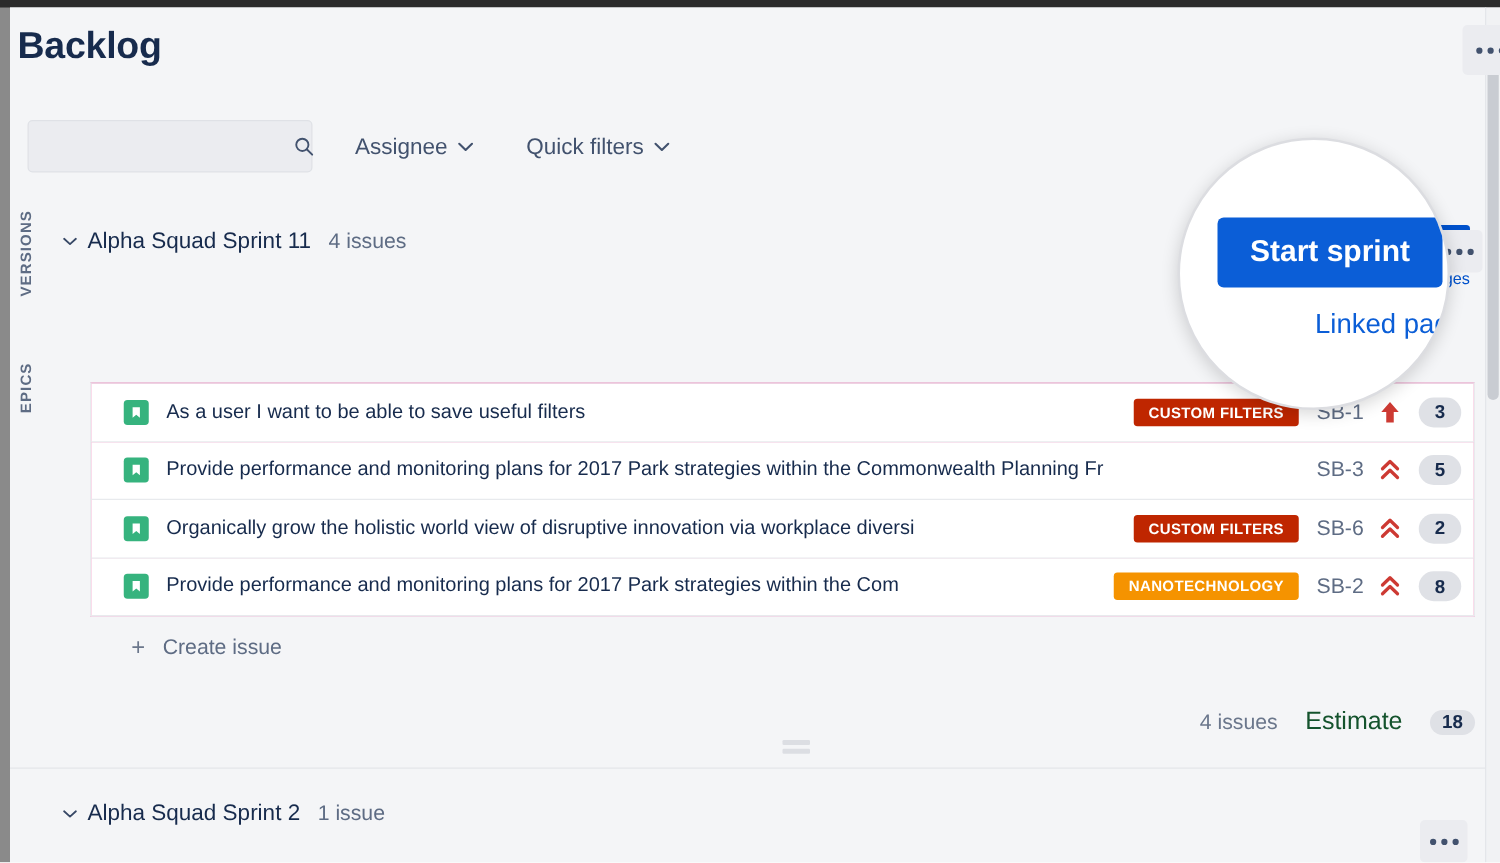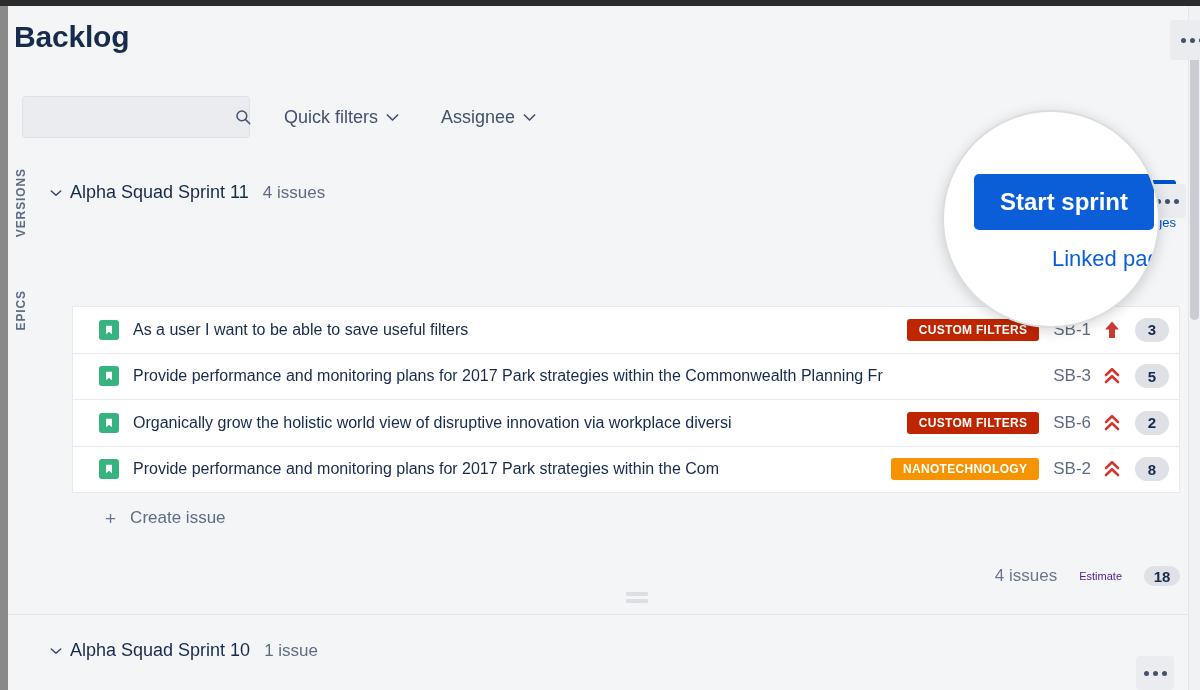--- a/index.html
+++ b/index.html
@@ -201,21 +201,21 @@
     font-size: 17px; color: #5e6c84; cursor: pointer;
   }
   .plus { font-size: 19px; color: #6b778c; line-height: 1; }
 
   
   .sprint-footer {
     position: absolute; right: 20px; top: 566px;
     display: flex; align-items: center; gap: 22px;
   }
   .footer-issues { font-size: 17px; color: #6b778c; }
-  .footer-est-label { font-size: 11px; color: #4c1d95; text-align: right; }
+  .footer-est-label { font-size: 20px; color: #14532d; text-align: right; }
   .footer-est-value {
     min-width: 36px; height: 20px; border-radius: 13px;
     background: #dfe1e6; color: #172b4d;
     font-size: 15px; font-weight: bold;
     display: flex; align-items: center; justify-content: center;
     padding: 0 9px;
   }
 
   
   .drag-handle {
@@ -289,28 +289,28 @@
   <div class="toolbar">
     <div class="search-box">
       <input type="text" value="" placeholder="" style="">
       <svg class="search-icon" viewBox="0 0 24 24" fill="none" stroke="#42526e" stroke-width="2">
         <circle cx="10.5" cy="10.5" r="6.5"></circle>
         <line x1="15.5" y1="15.5" x2="21" y2="21" stroke-linecap="round"></line>
       </svg>
     </div>
 
     <button class="filter-btn">
-      <span>Quick filters</span>
+      <span>Assignee</span>
       <svg class="chev" viewBox="0 0 14 9" fill="none" stroke="#42526e" stroke-width="1.8">
         <polyline points="1.5,1.8 7,7.2 12.5,1.8" stroke-linecap="round" stroke-linejoin="round"></polyline>
       </svg>
     </button>
 
     <button class="filter-btn">
-      <span>Assignee</span>
+      <span>Quick filters</span>
       <svg class="chev" viewBox="0 0 14 9" fill="none" stroke="#42526e" stroke-width="1.8">
         <polyline points="1.5,1.8 7,7.2 12.5,1.8" stroke-linecap="round" stroke-linejoin="round"></polyline>
       </svg>
     </button>
   </div>
 
   <div class="rail-label" id="rail-versions">VERSIONS</div>
   <div class="rail-label" id="rail-epics">EPICS</div>
 
   <div class="sprint-header" id="sprint11-header">
@@ -421,21 +421,21 @@
     <span></span>
     <span></span>
   </div>
 
   <div class="bottom-divider"></div>
 
   <div class="sprint-header" id="sprint10-header">
     <svg class="caret" viewBox="0 0 14 9" fill="none" stroke="#172b4d" stroke-width="1.7">
       <polyline points="1.5,2.2 7,7.2 12.5,2.2" stroke-linecap="round" stroke-linejoin="round"></polyline>
     </svg>
-    <span class="sprint-name">Alpha Squad Sprint 10</span>
+    <span class="sprint-name">Alpha Squad Sprint 2</span>
     <span class="sprint-count">1 issue</span>
   </div>
 
   <div class="more-btn" id="sprint10-more">
     <span class="dot"></span>
     <span class="dot"></span>
     <span class="dot"></span>
   </div>
 
   <div class="lens">

